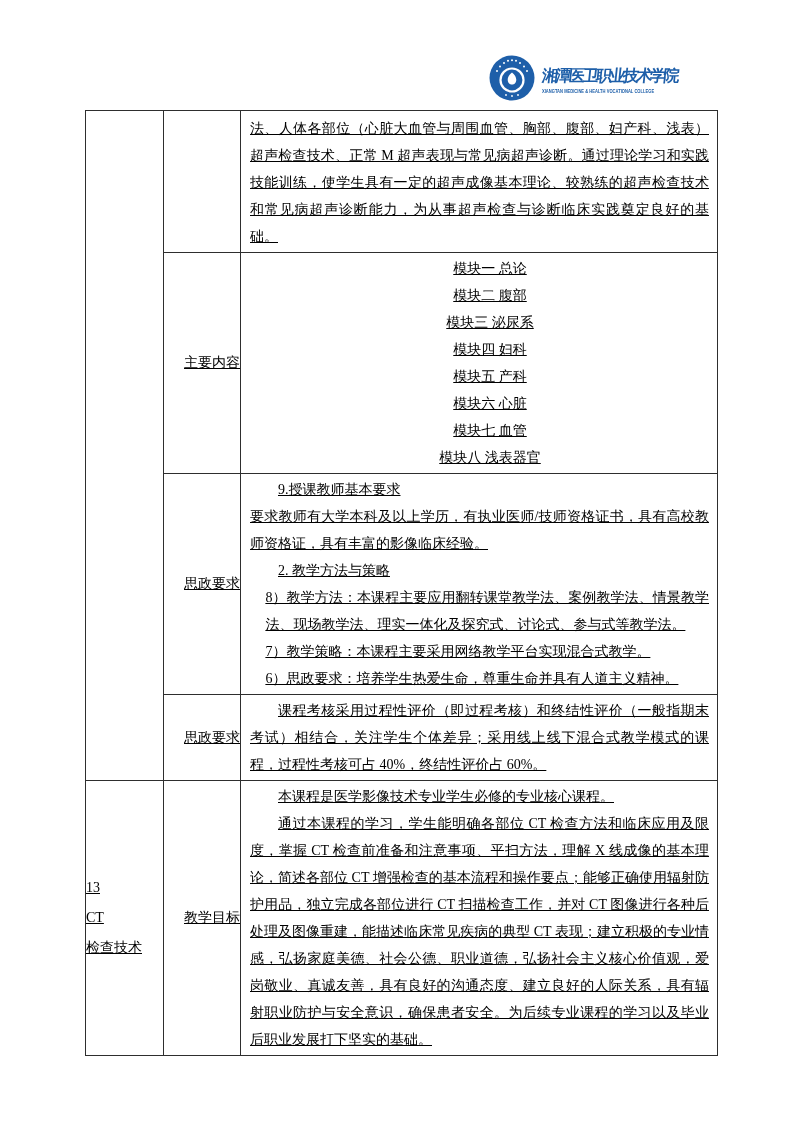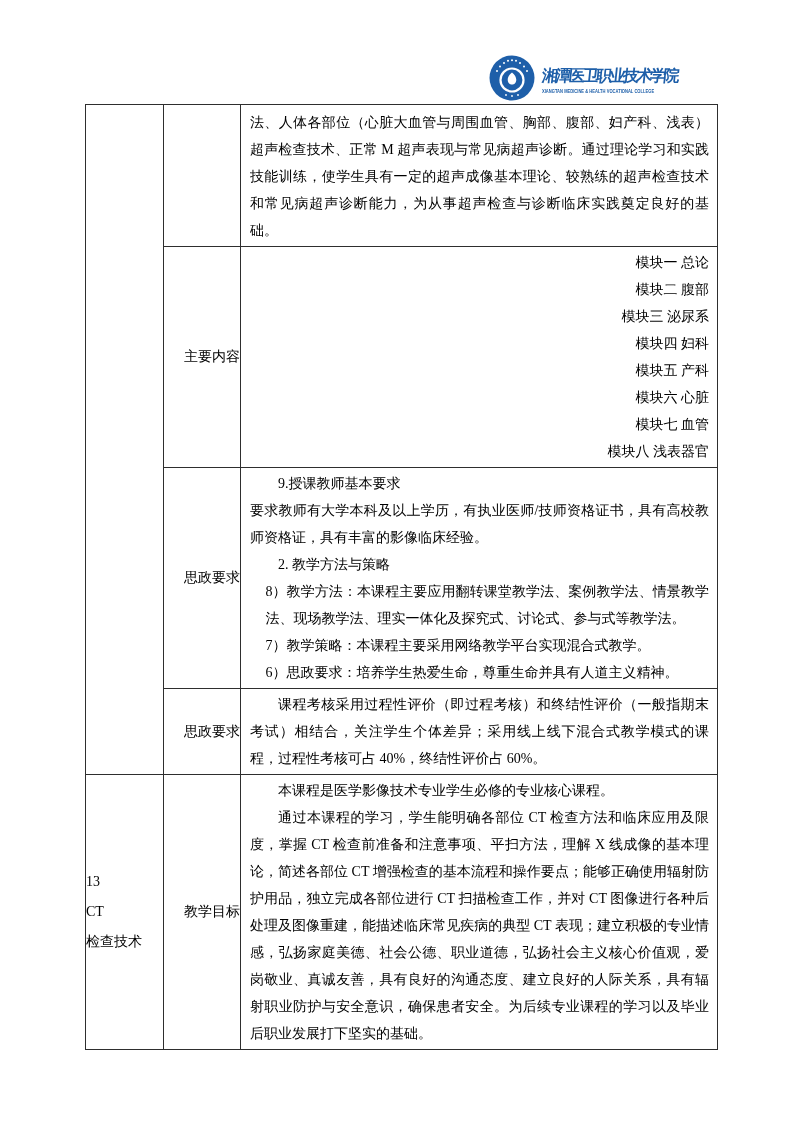--- a/index.html
+++ b/index.html
@@ -28,43 +28,43 @@
   }
   .college-en {
     color:#1e5fa9; font-size:6px; letter-spacing:0px;
     transform:scaleX(0.68); transform-origin:left center;
     white-space:nowrap; line-height:8px; margin-top:1px;
     font-family:"Liberation Sans",sans-serif; font-weight:bold;
   }
 
   
   table.course {
-    position:absolute; left:85px; top:104px;
-    width:632px; border-collapse:collapse; table-layout:fixed;
+    position:absolute; left:85px; top:110px;
+    width:632px; border-collapse:collapse; table-layout:fixed;text-decoration:underline;
   }
   td {
     border:1px solid #2e2e2e;
     font-size:14px; color:#000;
     vertical-align:middle;
   }
   .c1 { width:78px; }
   .c2 { width:77px; }
   .c3 { width:477px; }
 
   .label-cell { text-align:right; }
   .content-cell {
     padding:2px 8px 2px 9px;
     line-height:27px;
     text-align:justify;
   }
   .top-align { vertical-align:top; padding-top:4px; }
 
   .ind2 { text-indent:2em; }
   .ind1 { padding-left:1.1em; text-align:justify; }
-  .module-line { padding-left:1.5em; text-align:right; }
+  .module-line { padding-left:1.5em; text-align:center; }
   .course-cell { text-align:left; line-height:30px; }
 
   
   .page-number {
     position:absolute; top:1036px; left:0; width:100%;
     text-align:center; font-size:13px; color:#000;
   }
 </style>
 </head>
 <body>

